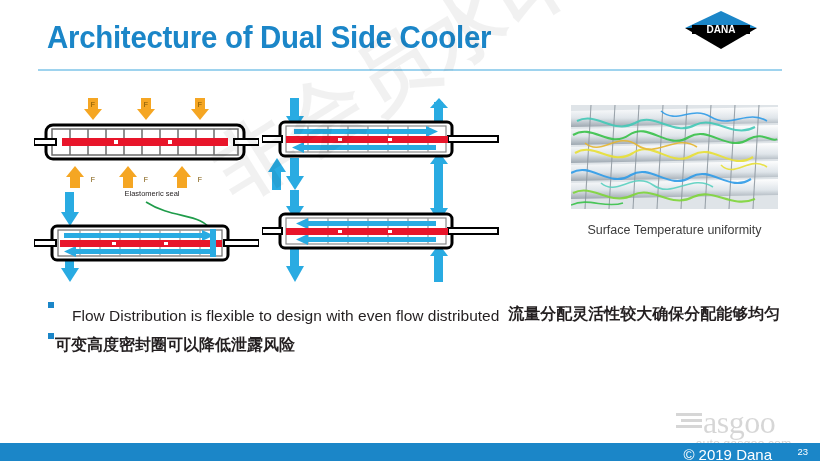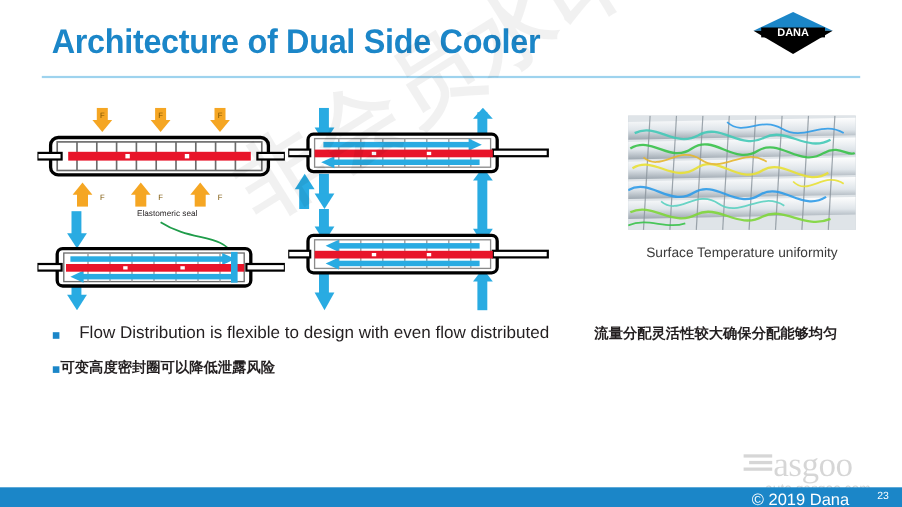--- a/index.html
+++ b/index.html
@@ -86,40 +86,39 @@
   #bullets {
     position: absolute;
     left: 46px;
     top: 294px;
     width: 760px;
   }
   .bullet-row {
     position: relative;
     height: 31px;
     display: flex;
-    align-items: flex-start;
-    gap: 32px;
+    align-items: flex-end;
   }
   .bullet-marker {
     position: absolute;
     left: 2px;
     top: 8px;
     width: 6px;
     height: 6px;
     background: #1b86c8;
   }
   .bullet-en {
     margin-left: 26px;
     font-size: 15.5px;
     color: #231f20;
     white-space: nowrap;
   }
   .bullet-cn {
     margin-left: 9px;
-    font-size: 13px;
+    font-size: 16px;
     font-weight: bold;
     color: #231f20;
     white-space: nowrap;
   }
 
   
   #wm-diagonal {
     position: absolute;
     left: 195px;
     top: 135px;

